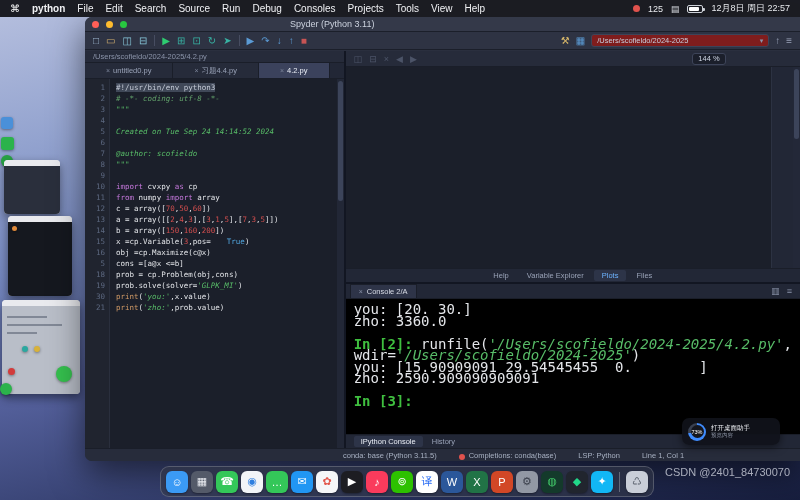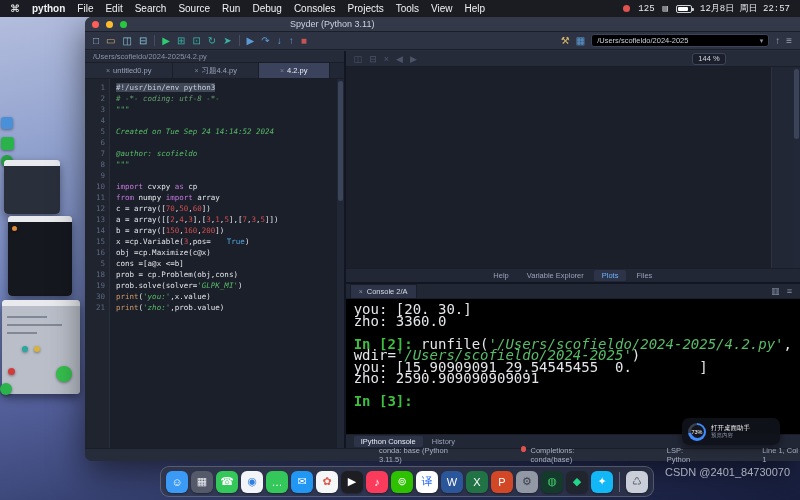--- a/index.html
+++ b/index.html
@@ -7,21 +7,21 @@
   .screen { position:relative; width:800px; height:500px; overflow:hidden; background:#10163a; }
 
   
   .menubar { position:absolute; top:0; left:0; right:0; height:17px; background:rgba(28,29,34,.97);
     display:flex; justify-content:space-between; align-items:center; padding:0 10px; color:#f0f1f4; font-size:10px; z-index:40; }
   .mb-left { display:flex; align-items:center; gap:12px; }
   .mb-left .apple { font-size:10px; color:#fff; }
   .mb-left .appname { font-weight:bold; }
   .menu-items { display:flex; gap:12px; }
   .menu-item { cursor:default; }
-  .mb-right { display:flex; align-items:center; gap:8px; font-size:9px; color:#e8eaee;font-family:Liberation Mono, monospace; }
+  .mb-right { display:flex; align-items:center; gap:8px; font-size:9px; color:#e8eaee; }
   .mb-dot { width:7px; height:7px; border-radius:50%; background:#e0524d; }
   .mb-ic { color:#d7dae0; font-size:9px; }
   .battery { position:relative; width:16px; height:8px; border:1px solid #cfd3da; border-radius:2px; }
   .battery i { position:absolute; left:1px; top:1px; bottom:1px; width:10px; background:#fff; border-radius:1px; }
   .battery:after { content:""; position:absolute; right:-3px; top:2px; width:2px; height:3px; background:#cfd3da; border-radius:0 1px 1px 0; }
 
   
   .desktop { position:absolute; left:0; top:17px; right:0; bottom:0;
     background:linear-gradient(168deg,#b3bddd 0%,#93a3cf 20%,#7385bc 40%,#56629e 58%,#3b4678 75%,#242d56 88%,#171e3e 100%); }
   .thumb { position:absolute; background:#d8dade; border-radius:4px; box-shadow:0 4px 10px rgba(0,0,0,.45); overflow:hidden; }
@@ -36,21 +36,21 @@
   .titlebar { position:relative; height:15px; background:#343949; border-bottom:1px solid #1b1f2a; border-radius:7px 0 0 0;
     display:flex; align-items:center; }
   .tl { width:7px; height:7px; border-radius:50%; margin-left:7px; }
   .tl.red{background:#ff5f57;} .tl.yel{background:#febc2e;} .tl.grn{background:#28c840;}
   .wtitle { position:absolute; left:205px; top:2px; font-size:9px; color:#ccd2de; }
 
   .toolbar { height:18px; background:#2e3343; border-bottom:1px solid #1b1f2a; display:flex; align-items:center; gap:7px; padding:0 8px; }
   .tb-ic { font-size:10px; line-height:1; cursor:default; }
   .tb-sep { width:1px; height:11px; background:#474d61; }
   .tb-right { margin-left:auto; display:flex; align-items:center; gap:6px; }
-  .pathbox { width:178px; height:13px; background:#000000; border:1px solid #3d4459; border-radius:3px;
+  .pathbox { width:178px; height:13px; background:#7f1d1d; border:1px solid #3d4459; border-radius:3px;
     font-size:7.5px; color:#c8cfde; display:flex; align-items:center; justify-content:space-between; padding:0 5px; }
   .pathbox .car { color:#8b94aa; font-size:7px; }
 
   .main { position:absolute; left:0; right:0; top:34px; bottom:13px; display:flex; }
 
   
   .editor { width:375px; display:flex; flex-direction:column; border-right:2px solid #121622; }
   .breadcrumb { height:12px; background:#262b3a; border-bottom:1px solid #1a1e29; font-size:7.5px; color:#8b94aa;
     display:flex; align-items:center; padding:0 8px; }
   .tabs { height:16px; background:#222736; border-bottom:1px solid #1a1e29; display:flex; align-items:flex-end; }
@@ -112,21 +112,21 @@
     display:flex; align-items:center; justify-content:center; flex:none; }
   .ring i { width:13px; height:13px; border-radius:50%; background:#14161e; display:flex; align-items:center;
     justify-content:center; font-style:normal; font-size:5.5px; color:#fff; }
   .assist-text { display:flex; flex-direction:column; line-height:1.25; }
   .assist-text .l1 { font-size:6.5px; color:#f0f2f6; }
   .assist-text .l2 { font-size:5.5px; color:#8f97a8; }
 
   
   .statusbar { position:absolute; left:0; right:0; bottom:0; height:13px; background:#272c3b; border-top:1px solid #1a1e29;
     border-radius:0 0 0 7px; display:flex; align-items:center; gap:22px; padding-left:258px; font-size:7.5px; color:#a7b0c2; }
-  .sseg { display:flex; align-items:flex-start; gap:4px;margin-left:36px; }
+  .sseg { display:flex; align-items:flex-end; gap:4px; }
   .sdot { width:6px; height:6px; border-radius:50%; }
 
   
   .dock { position:absolute; left:160px; bottom:3px; height:31px; background:rgba(52,57,74,.6);
     border:1px solid rgba(255,255,255,.2); border-radius:9px; display:flex; align-items:center; gap:3px; padding:0 5px; z-index:30; }
   .dock-ic { width:22px; height:22px; border-radius:6px; display:flex; align-items:center; justify-content:center;
     font-size:11px; cursor:default; box-shadow:0 1px 2px rgba(0,0,0,.35); }
   .dock-sep { width:1px; height:20px; background:rgba(255,255,255,.28); margin:0 3px; }
 
   .watermark { position:absolute; right:10px; bottom:22px; font-size:11px; color:rgba(205,209,220,.8); z-index:35; }

